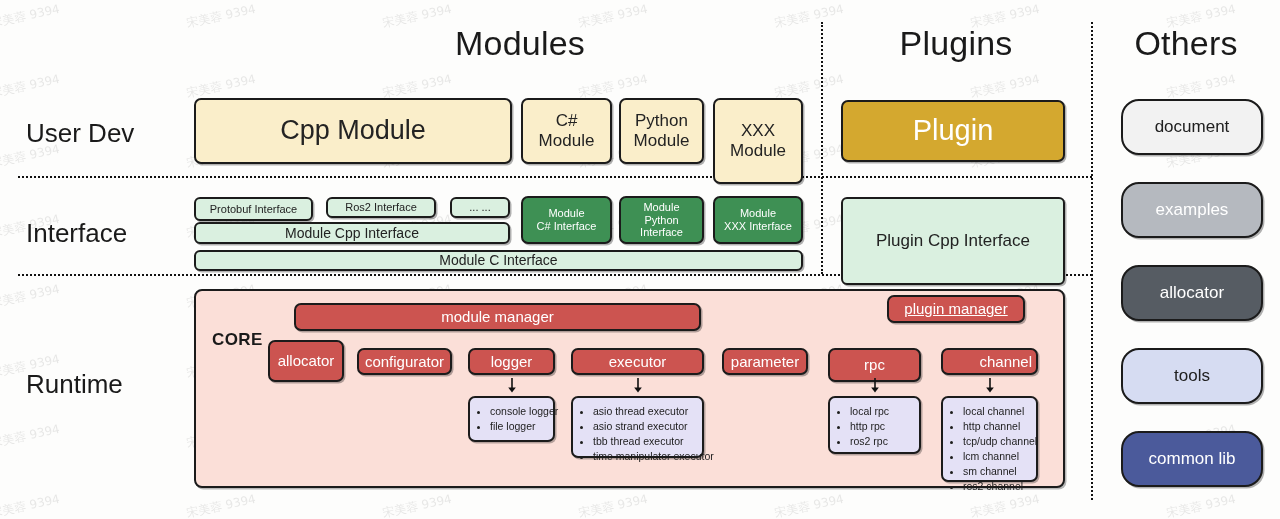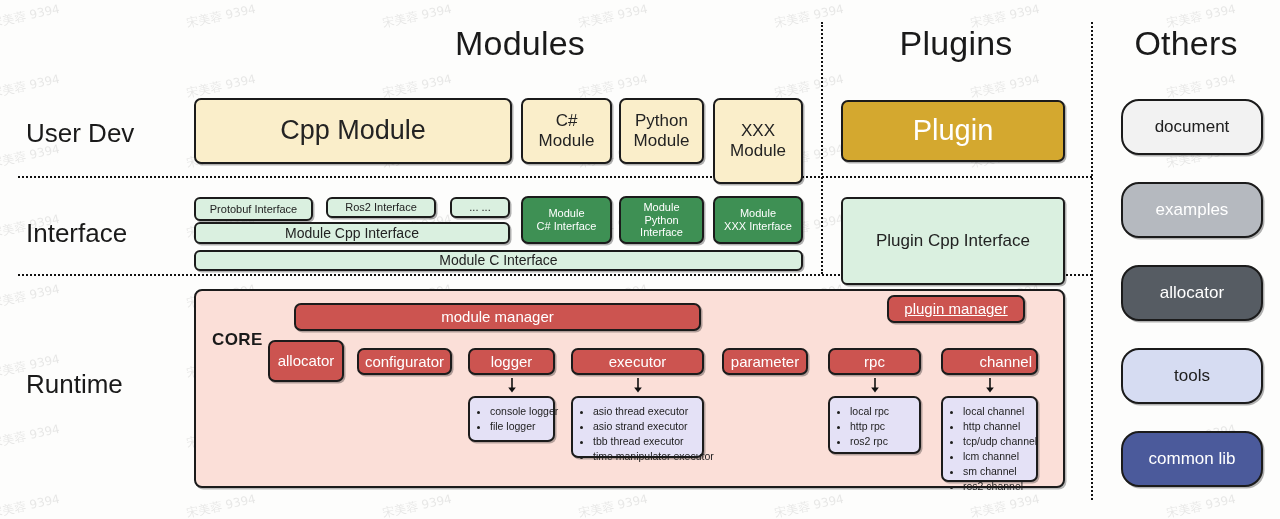--- a/index.html
+++ b/index.html
@@ -327,21 +327,21 @@
   </div>
   <div class="box core-red" style="left:468px; top:348px; width:87px; height:27px;">
     <span class="lbl">logger</span>
   </div>
   <div class="box core-red" style="left:571px; top:348px; width:133px; height:27px;">
     <span class="lbl">executor</span>
   </div>
   <div class="box core-red" style="left:722px; top:348px; width:86px; height:27px;">
     <span class="lbl">parameter</span>
   </div>
-  <div class="box core-red" style="left:828px; top:348px; width:93px; height:27px;">
+  <div class="box core-red" style="left:828px; top:348px; width:93px; height:34px;">
     <span class="lbl">rpc</span>
   </div>
   <div class="box core-red" style="left:941px; top:348px; width:97px; height:27px;justify-content:flex-end;">
     <span class="lbl">channel</span>
   </div>
 
   <div class="arrow" style="left:505px; top:378px;">
     <svg width="14" height="16" viewBox="0 0 14 16">
         <path d="M7 0 L7 11" stroke="#111" stroke-width="1.6" fill="none"></path>
         <path d="M3.2 9.5 L7 14.5 L10.8 9.5 Z" fill="#111"></path>

